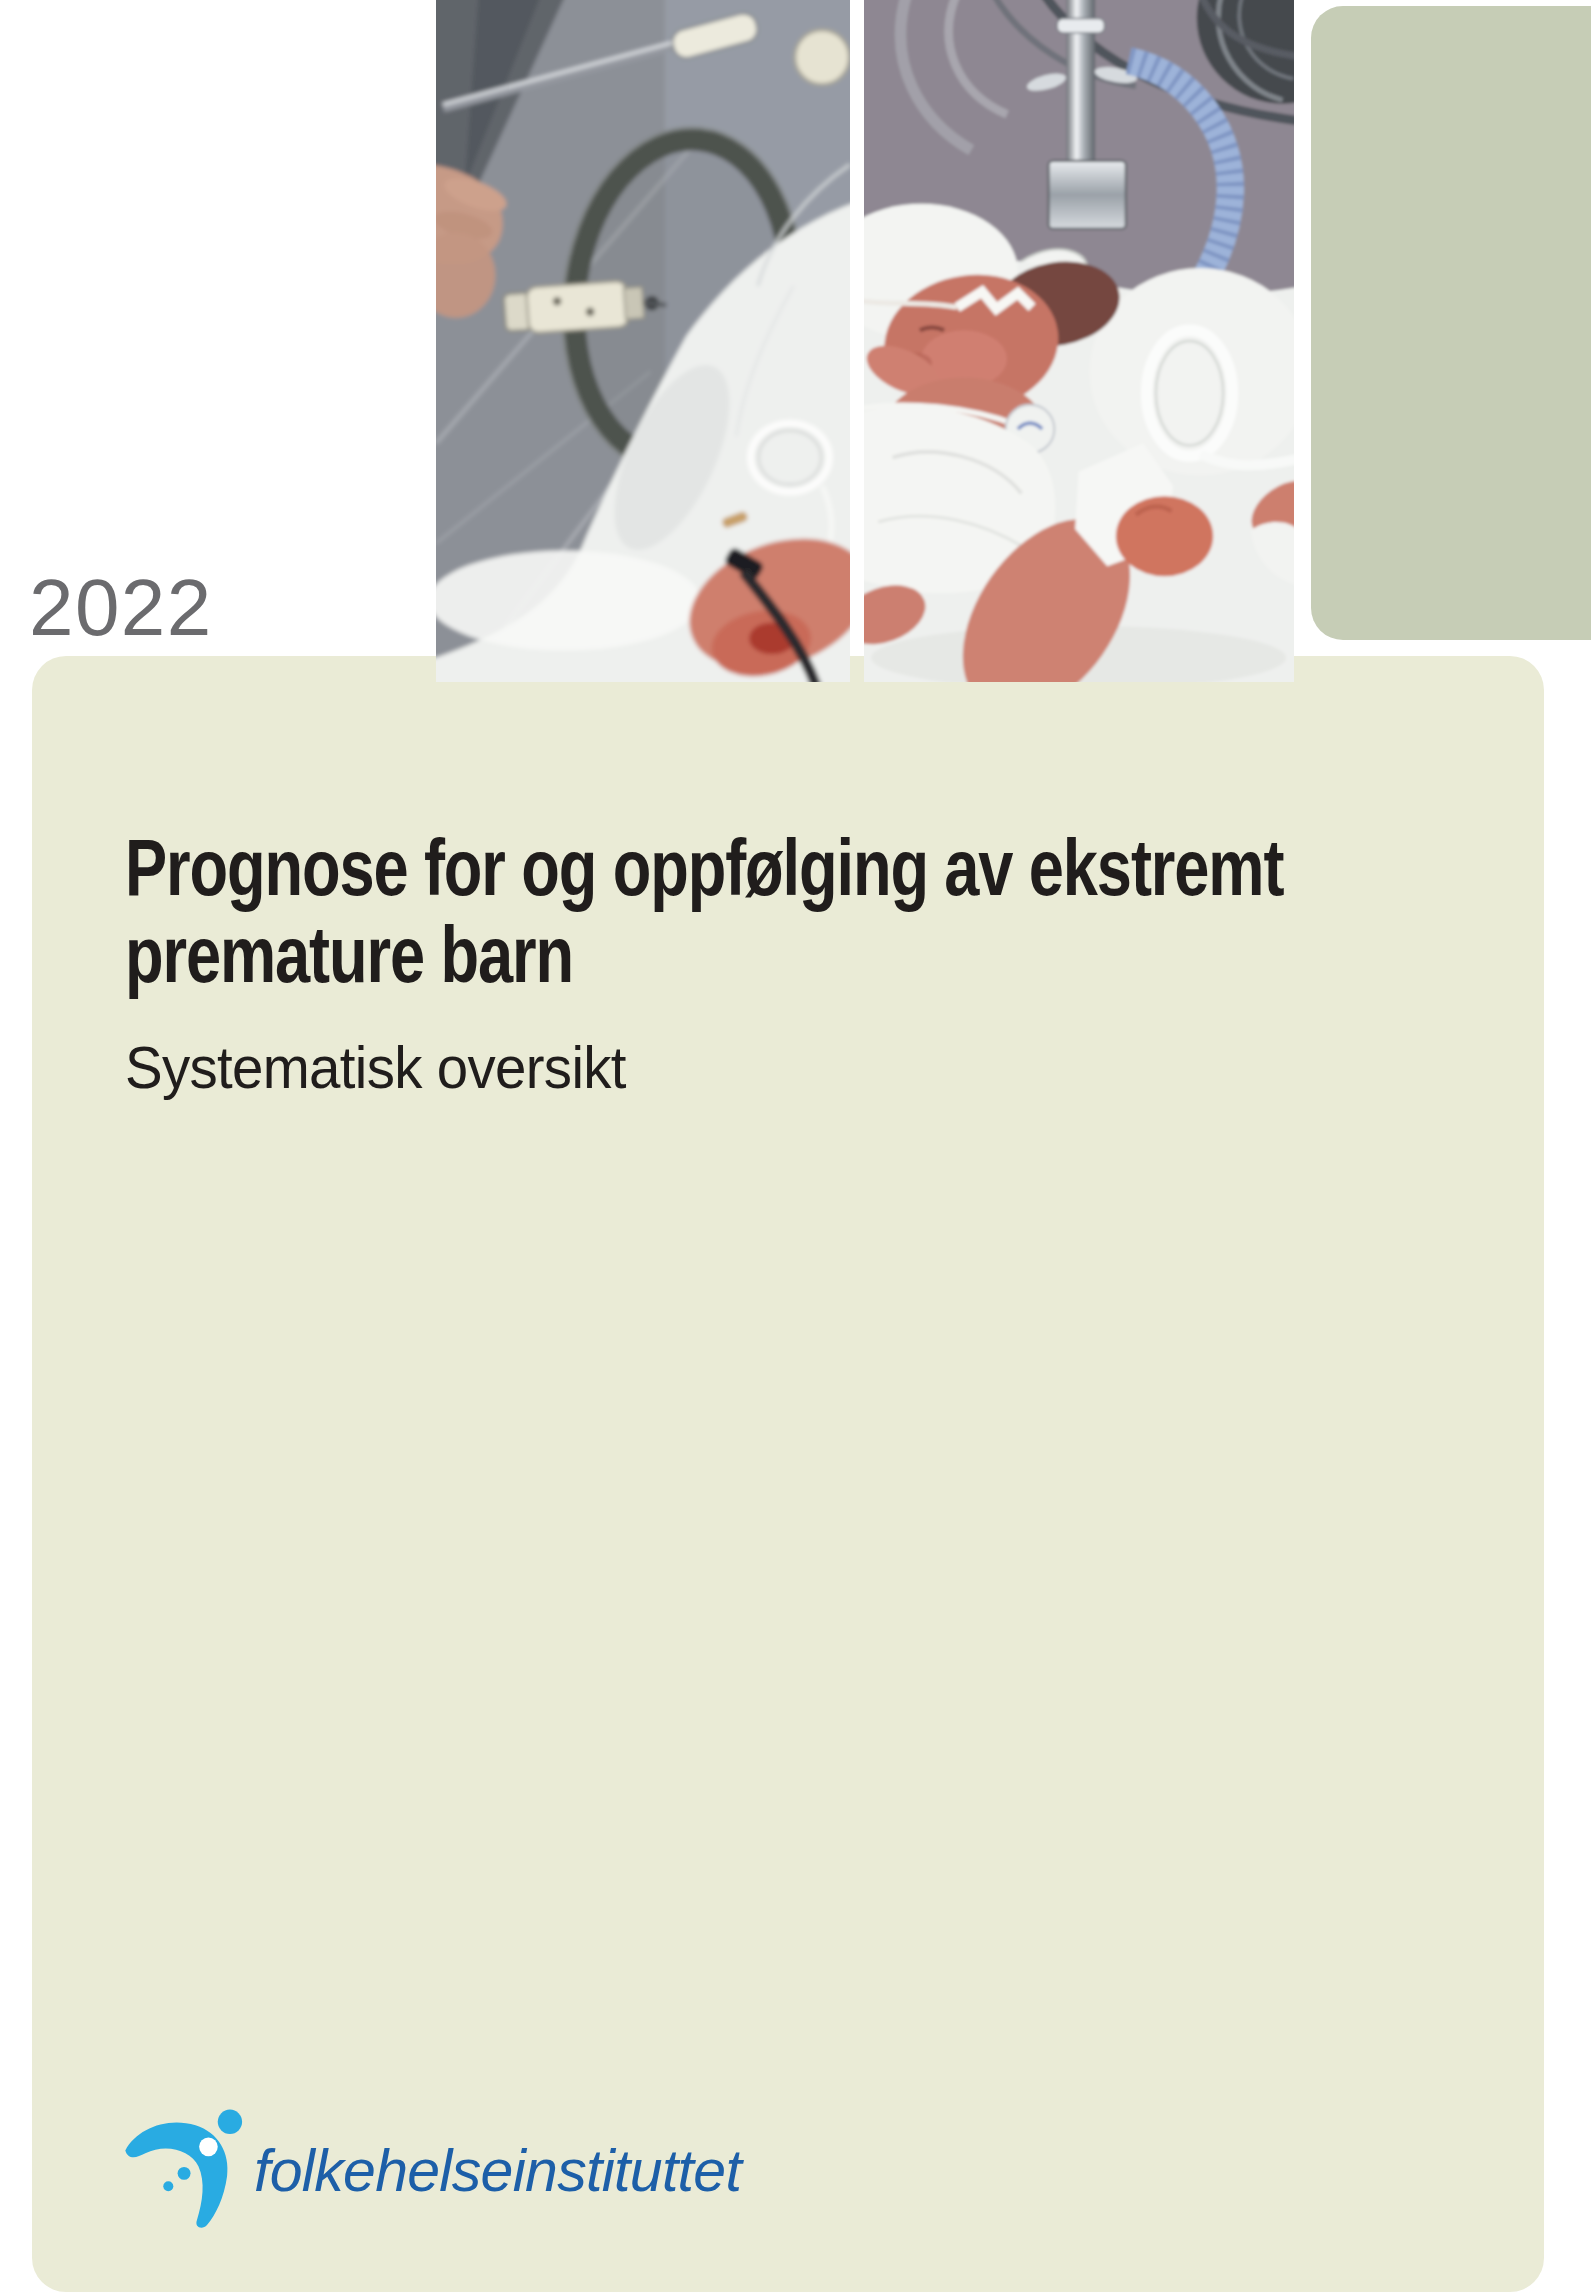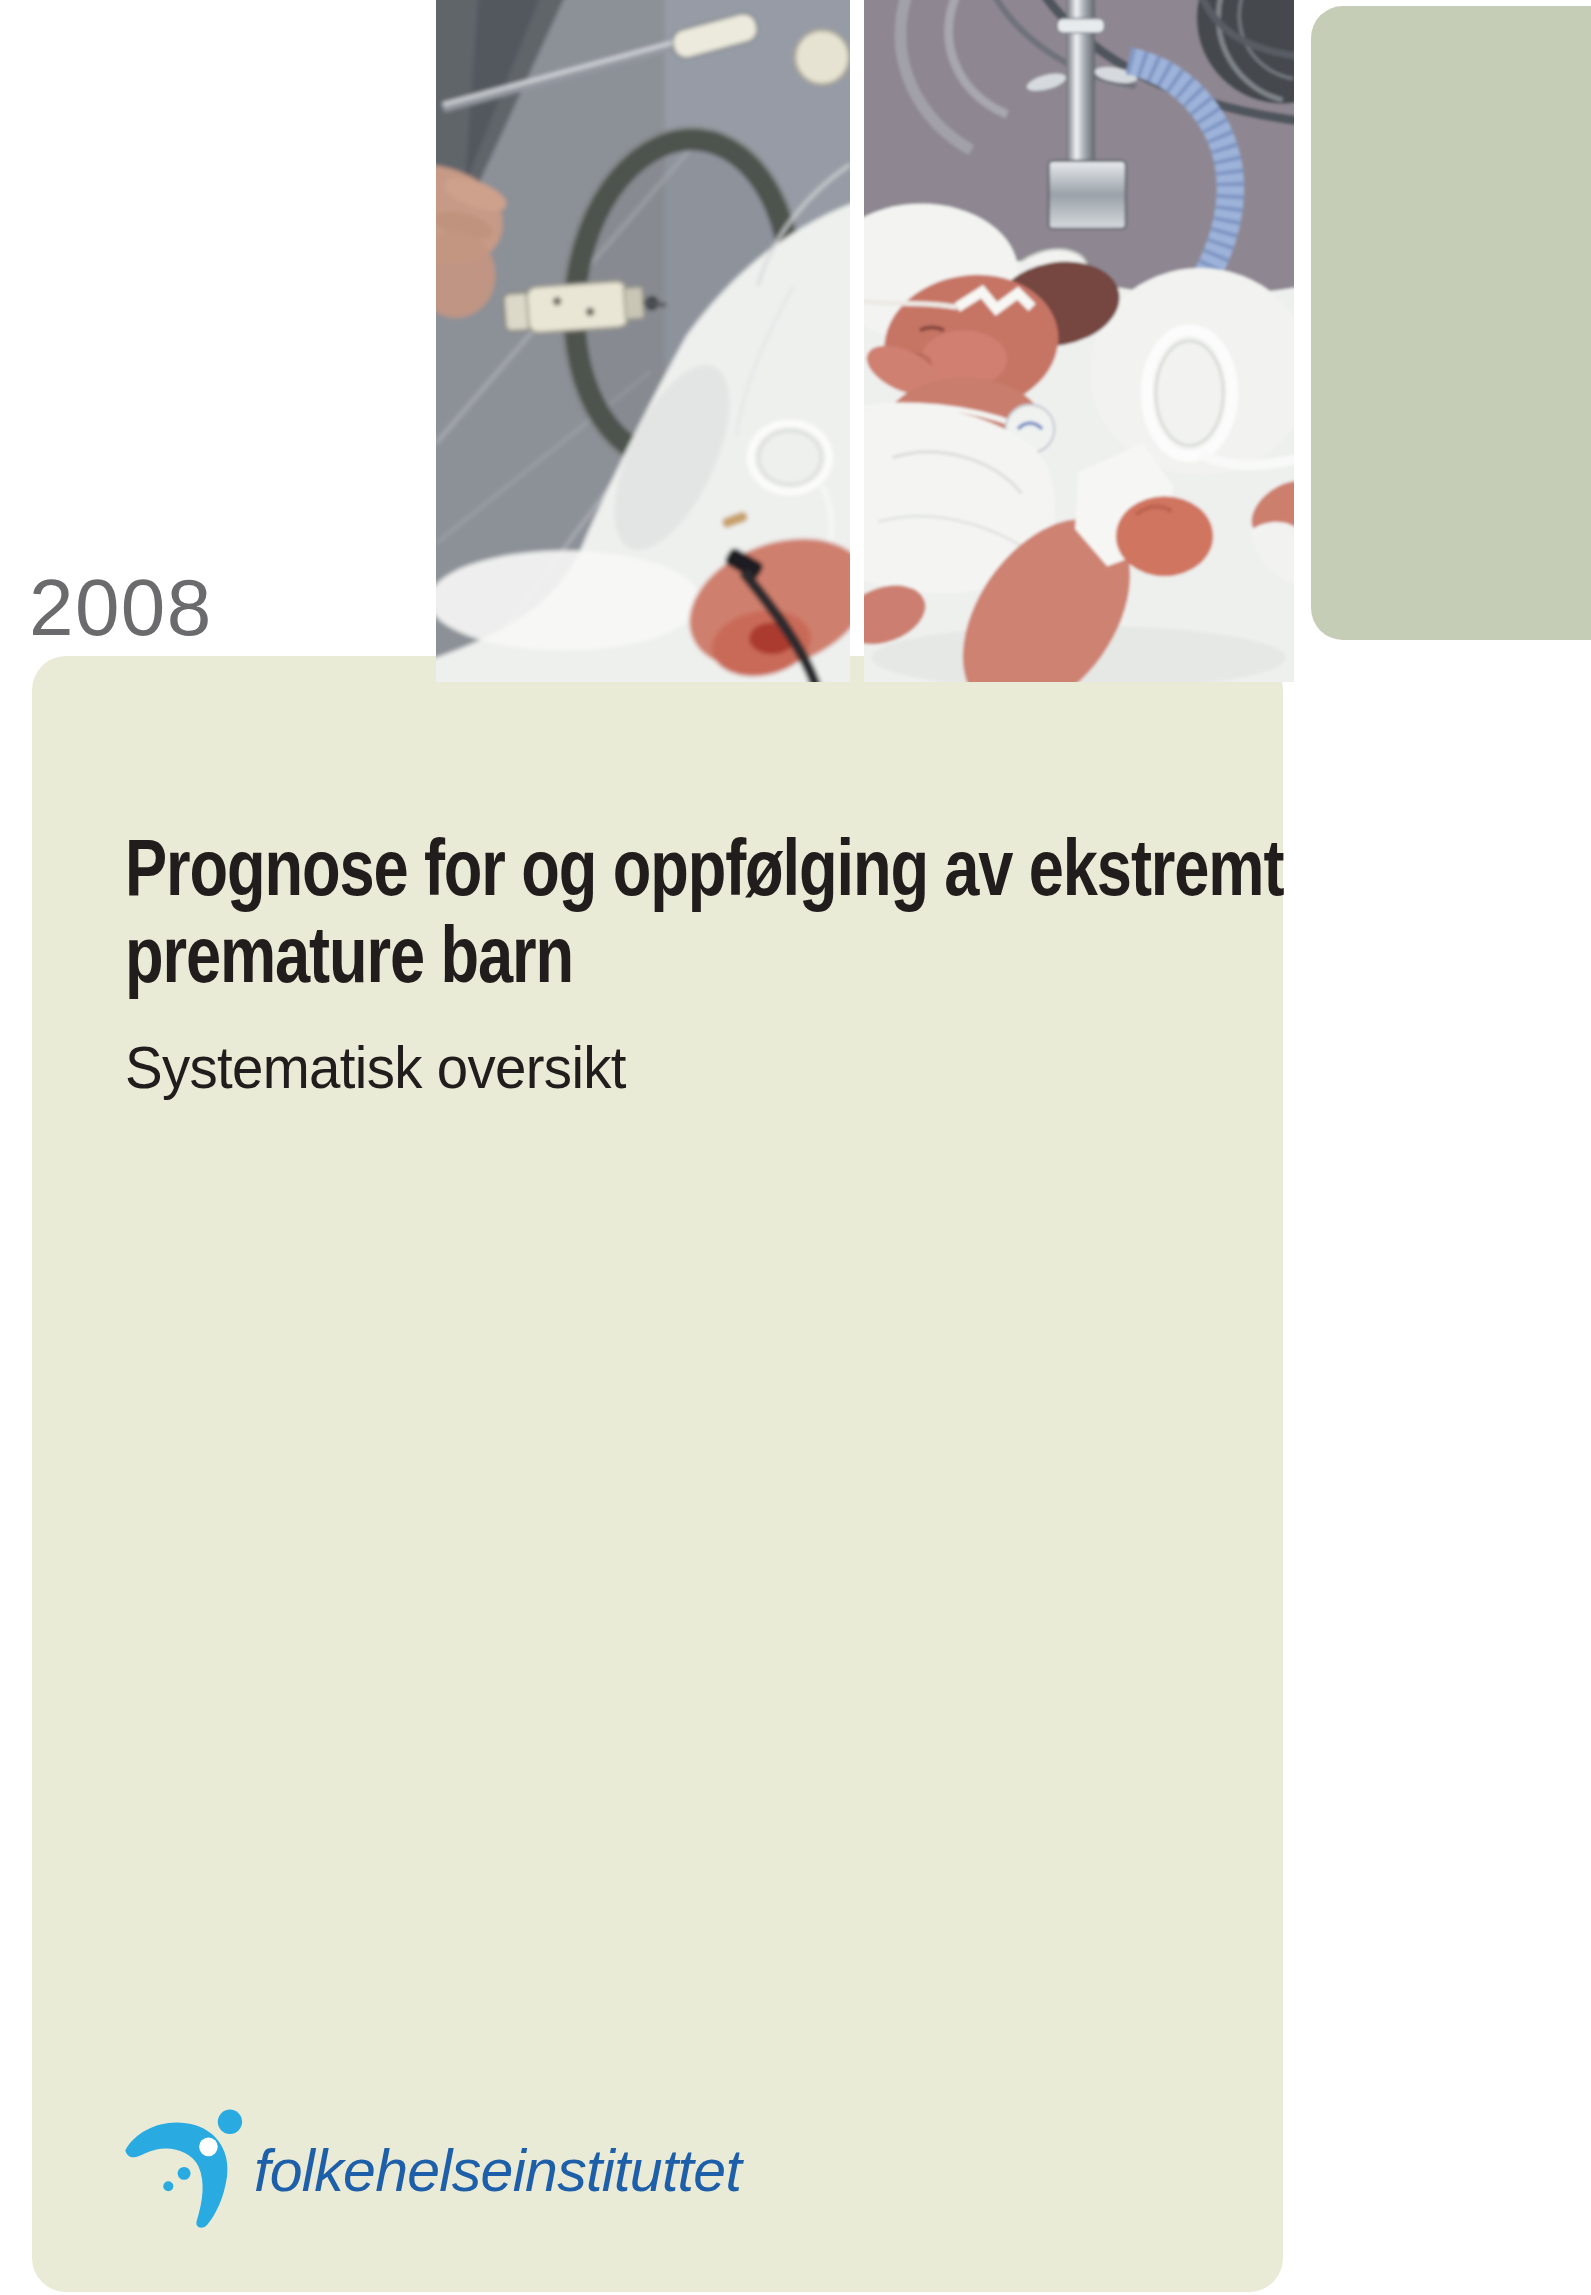--- a/index.html
+++ b/index.html
@@ -16,21 +16,21 @@
     color:#6b6b6e;letter-spacing:1.4px;
   }
   .accent-block{
     position:absolute;left:1311px;top:5.7px;
     width:280px;height:634px;
     background:#c6cdb6;
     border-radius:32px 0 0 32px;
   }
   .panel{
     position:absolute;left:32px;top:656px;
-    width:1251px;height:1636px;
+    width:1512px;height:1636px;
     background:#eaebd6;
     border-radius:34px;
     z-index:1;
   }
   .photo{
     position:absolute;top:0;z-index:2;
     overflow:hidden;
   }
   .photo svg{display:block;width:100%;height:100%;}
   .photo-left{left:436px;width:414px;height:682px;}
@@ -71,21 +71,21 @@
     font-weight:500;
     white-space:nowrap;
     font-style:italic;
   }
 </style>
 </head>
 <body>
 
 <div class="page">
 
-  <div class="year">2008</div>
+  <div class="year">2022</div>
 
   <div class="photo photo-left" aria-label="premature infant in incubator seen through open porthole ring">
     <svg viewBox="0 0 579 954" preserveAspectRatio="none">
       <defs>
         <filter id="bL" x="-6%" y="-6%" width="112%" height="112%">
           <feGaussianBlur stdDeviation="3"></feGaussianBlur>
         </filter>
       </defs>
       <g filter="url(#bL)">
         <rect x="-15" y="-15" width="609" height="984" fill="#8c9097"></rect>

